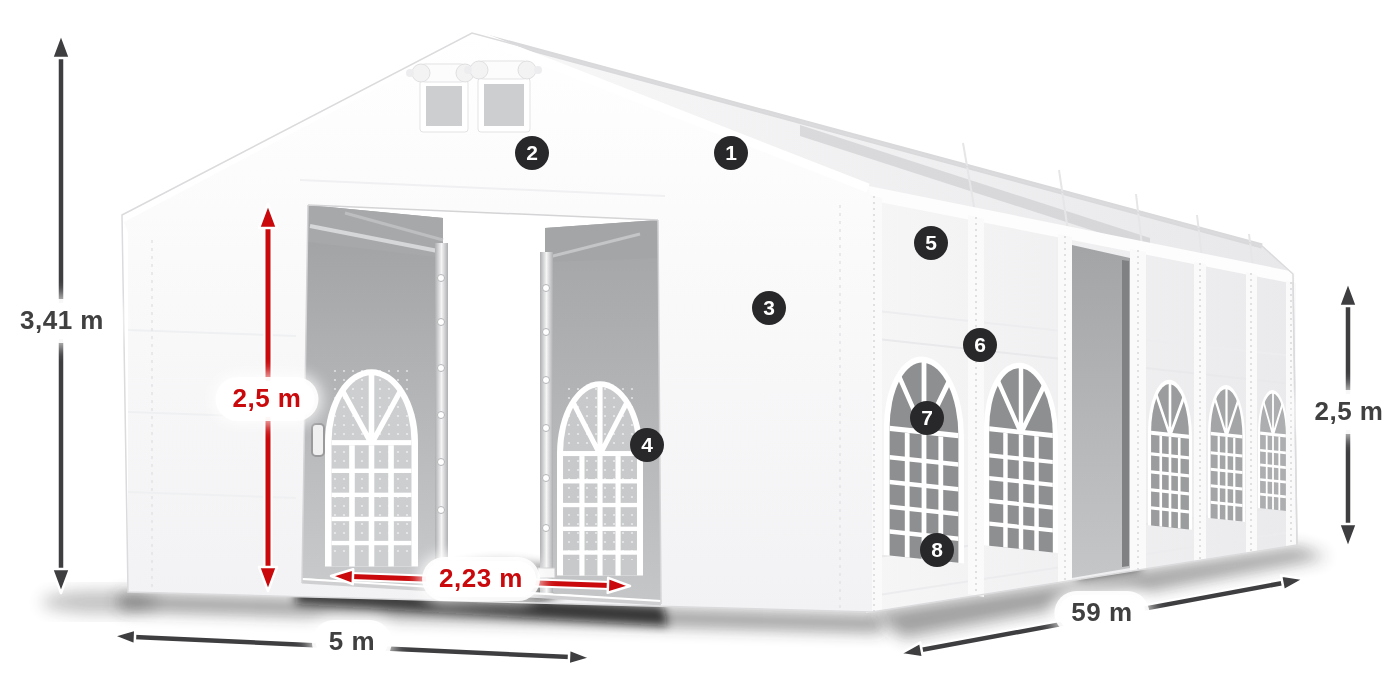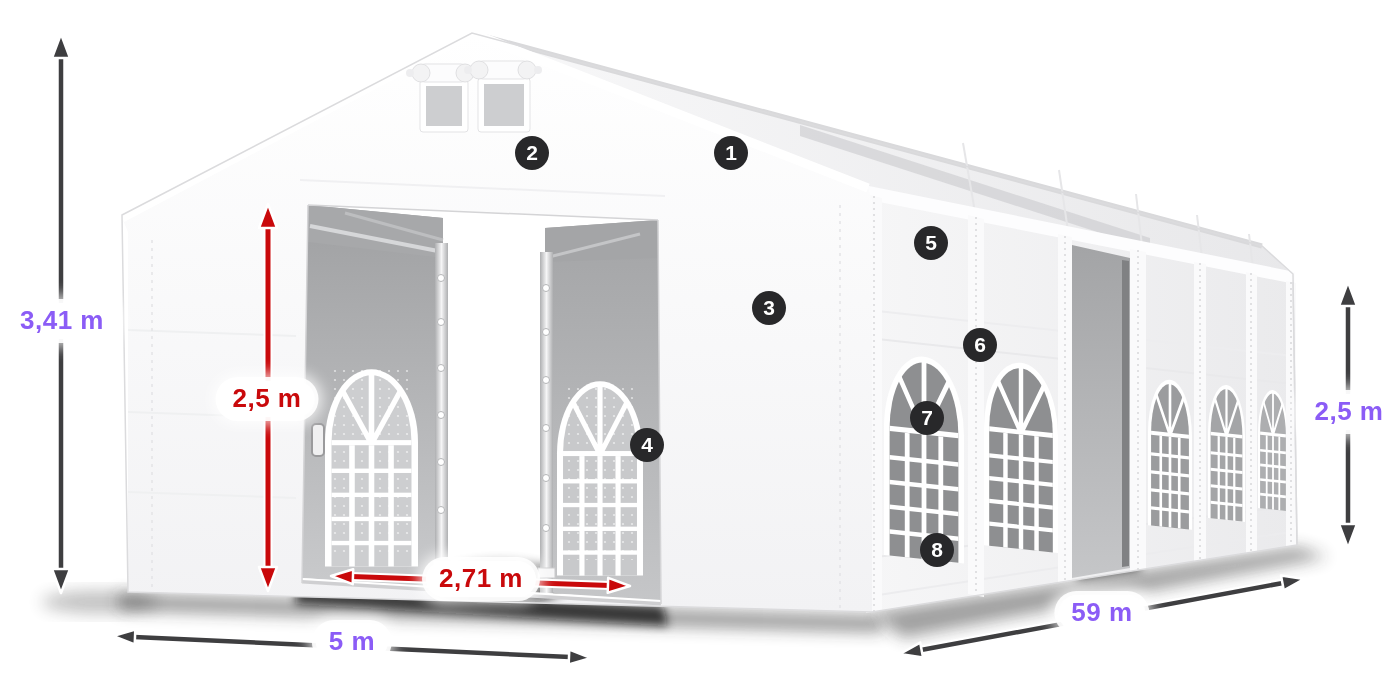--- a/index.html
+++ b/index.html
@@ -4,21 +4,21 @@
 <style>
   html,body{margin:0;padding:0;background:#ffffff;}
   .stage{
     position:relative;width:1400px;height:700px;background:#ffffff;
     overflow:hidden;font-family:"Liberation Sans",sans-serif;
   }
   .stage svg{position:absolute;left:0;top:0;}
   .pill{
     position:absolute;transform:translate(-50%,-50%);
     background:#ffffff;border-radius:24px;padding:3px 13px;
-    font-weight:bold;font-size:26px;line-height:1.15;color:#8b5cf6;
+    font-weight:bold;font-size:26px;line-height:1.15;color:#404040;
     white-space:nowrap;letter-spacing:0.5px;
     box-shadow:0 0 0 4px rgba(255,255,255,.9),0 0 14px 8px rgba(255,255,255,.75);
   }
   .pill.red{color:#c9090b;}
   .badge{
     position:absolute;width:34px;height:34px;border-radius:50%;
     background:#28282a;color:#ffffff;font-weight:bold;font-size:21px;
     display:flex;align-items:center;justify-content:center;
   }
 </style>
@@ -258,21 +258,21 @@
   <g>
     <line x1="1348" y1="302" x2="1348" y2="526" stroke="#ffffff" stroke-width="9"></line>
     <line x1="1348" y1="302" x2="1348" y2="526" stroke="#3e3e40" stroke-width="4.5"></line>
     <polygon points="1348,282 1339,306 1357,306" fill="#3e3e40" stroke="#ffffff" stroke-width="2.5" stroke-linejoin="round"></polygon>
     <polygon points="1348,548 1339,524 1357,524" fill="#3e3e40" stroke="#ffffff" stroke-width="2.5" stroke-linejoin="round"></polygon>
   </g>
 </svg>
 
 <div class="pill" style="left:62px;top:321px;">3,41 m</div>
 <div class="pill red" style="left:267px;top:399px;">2,5 m</div>
-<div class="pill red" style="left:481px;top:579px;">2,71 m</div>
+<div class="pill red" style="left:481px;top:579px;">2,23 m</div>
 <div class="pill" style="left:352px;top:642px;">5 m</div>
 <div class="pill" style="left:1102px;top:613px;">59 m</div>
 <div class="pill" style="left:1349px;top:412px;">2,5 m</div>
 
 <div class="badge" style="left:714px;top:136px;">1</div>
 <div class="badge" style="left:515px;top:136px;">2</div>
 <div class="badge" style="left:752px;top:291px;">3</div>
 <div class="badge" style="left:630px;top:428px;">4</div>
 <div class="badge" style="left:914px;top:226px;">5</div>
 <div class="badge" style="left:963px;top:328px;">6</div>

